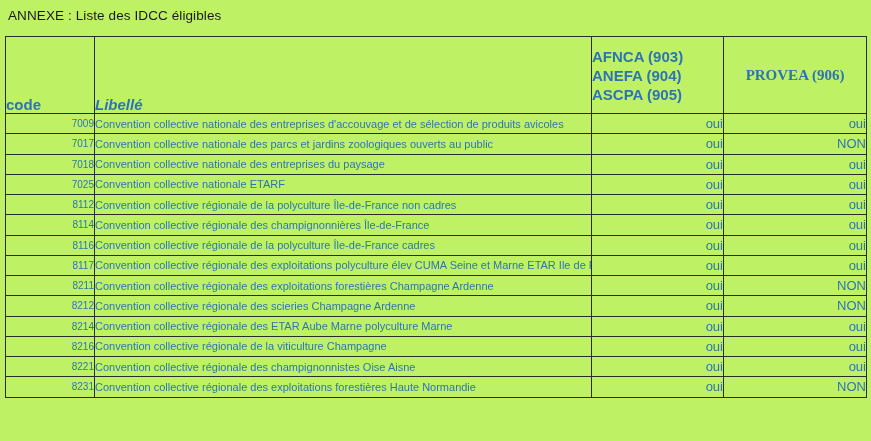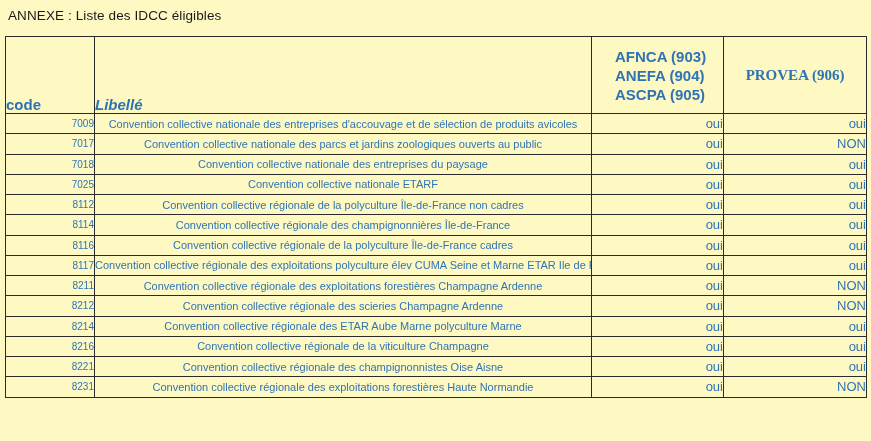--- a/index.html
+++ b/index.html
@@ -5,21 +5,21 @@
   html, body {
     margin: 0;
     padding: 0;
     background: #ffffff;
     font-family: "Liberation Sans", sans-serif;
   }
   .page {
     position: relative;
     width: 871px;
     height: 441px;
-    background: #fef9c3;
+    background: #bef264;
     overflow: hidden;
   }
   .doc-title {
     position: absolute;
     left: 8px;
     top: 8px;
     font-size: 13.5px;
     color: #1a1a1a;
     letter-spacing: 0.1px;
   }
@@ -58,37 +58,37 @@
     vertical-align: bottom;
     padding-left: 6px;
     padding-bottom: 1px;
     font-style: italic;
   }
   th.h-afnca {
     text-align: left;
     vertical-align: middle;
     padding-left: 8px;
   }
-  th.h-afnca div { line-height: 19px; margin-left: 23px; }
+  th.h-afnca div { line-height: 19px; }
   th.h-provea {
     text-align: center;
     vertical-align: middle;
     padding-left: 8px;
     font-family: Liberation Serif, serif;
   }
   tbody tr { height: 20.25px; }
   td.code {
     text-align: right;
     vertical-align: middle;
     padding-right: 4px;
     font-size: 10px;
     color: #2E74B5;
   }
   td.lib {
-    text-align: center;
+    text-align: left;
     vertical-align: middle;
     padding-left: 6px;
     font-size: 11px;
     color: #2E74B5;
   }
   td.val {
     text-align: right;
     vertical-align: middle;
     font-size: 13px;
     color: #2E74B5;

